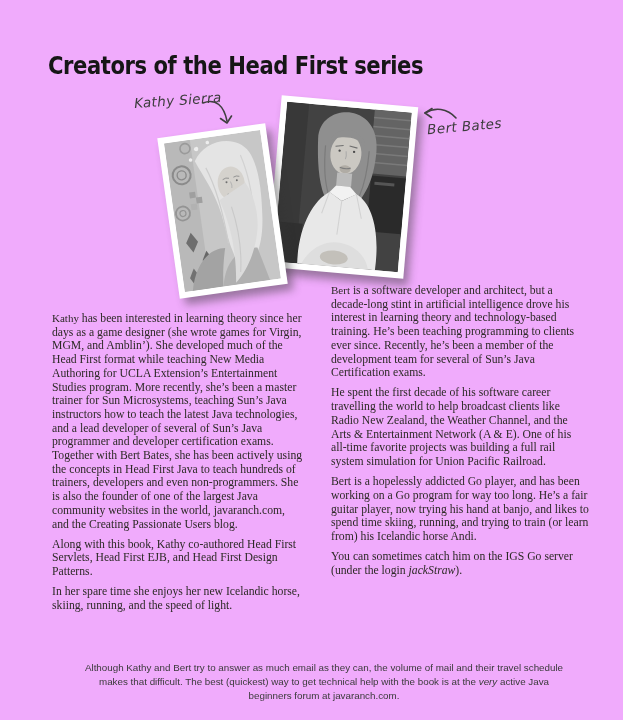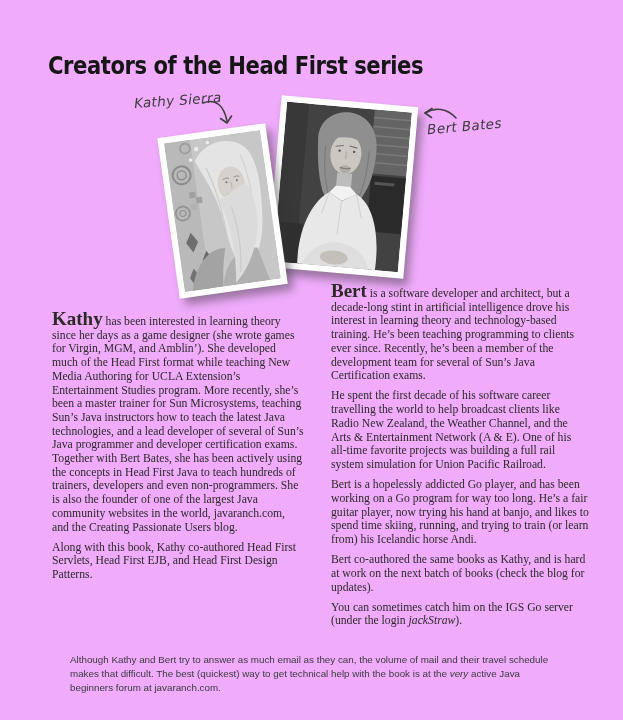--- a/index.html
+++ b/index.html
@@ -25,27 +25,27 @@
     font-family:"DejaVu Sans", sans-serif; font-style:italic;
     font-size:13.5px; color:#3c3c3c; letter-spacing:0.4px; white-space:nowrap;
   }
   .label-kathy { left:134px; top:92px; transform:rotate(-4deg); }
   .label-bert  { left:427px; top:118px; transform:rotate(-5deg); }
   .arrow { position:absolute; z-index:5; }
   .arrow-kathy { left:201px; top:97px; }
   .arrow-bert  { left:419px; top:104px; }
   .col { position:absolute; color:#2d2a26; }
   .col p { margin:0 0 6.5px 0; font-size:11.7px; line-height:13.7px; }
-  .col .lead { font-weight:bold; font-size:19px; }
+  .col .lead { font-weight:normal; font-size:11px; }
   .col-kathy { left:52px;  top:312px; width:252px; }
   .col-bert  { left:331px; top:284px; width:258px; }
   .email { letter-spacing:0.2px; }
   .footer {
-    position:absolute; left:66px; top:649px; width:492px; margin:4px;
-    font-family:"Liberation Sans", sans-serif;
+    position:absolute; left:66px; top:649px; width:492px; margin:12px;
+    text-align:center; font-family:"Liberation Sans", sans-serif;
     font-size:9.8px; line-height:13.8px; color:#3a3a3a;
   }
 </style>
 </head>
 <body>
 
 <div class="page">
 
   <h1 class="title">Creators of the Head First series</h1>
 
@@ -121,25 +121,25 @@
       <path d="M50 86 L63 94 L77 86 L70 79 L56 79 Z" fill="#f2f2f2"></path>
       <path d="M63 94 L61 128 M50 86 L44 108 M77 86 L84 110" fill="none" stroke="#d2d2d2" stroke-width="1.1"></path>
       <path d="M28 160 C36 142 52 134 66 136 C82 138 92 148 95 160 Z" fill="#dedede"></path>
       <ellipse cx="60" cy="151" rx="14" ry="7" fill="#c3c0ba"></ellipse>
     </svg>
   </div>
 
   <div class="col col-kathy">
     <p><b class="lead">Kathy</b><span> has been interested in learning theory since her days as a game designer (she wrote games for Virgin, MGM, and Amblin’). She developed much of the Head First format while teaching New Media Authoring for UCLA Extension’s Entertainment Studies program. More recently, she’s been a master trainer for Sun Microsystems, teaching Sun’s Java instructors how to teach the latest Java technologies, and a lead developer of several of Sun’s Java programmer and developer certification exams. Together with Bert Bates, she has been actively using the concepts in Head First Java to teach hundreds of trainers, developers and even non-programmers. She is also the founder of one of the largest Java community websites in the world, javaranch.com, and the Creating Passionate Users blog.</span></p>
     <p>Along with this book, Kathy co-authored Head First Servlets, Head First EJB, and Head First Design Patterns.</p>
+    <p>In her spare time she enjoys her new Icelandic horse, skiing, running, and the speed of light.</p>
   </div>
 
   <div class="col col-bert">
     <p><b class="lead">Bert</b><span> is a software developer and architect, but a decade-long stint in artificial intelligence drove his interest in learning theory and technology-based training. He’s been teaching programming to clients ever since. Recently, he’s been a member of the development team for several of Sun’s Java Certification exams.</span></p>
     <p>He spent the first decade of his software career travelling the world to help broadcast clients like Radio New Zealand, the Weather Channel, and the Arts &amp; Entertainment Network (A &amp; E). One of his all-time favorite projects was building a full rail system simulation for Union Pacific Railroad.</p>
     <p>Bert is a hopelessly addicted Go player, and has been working on a Go program for way too long. He’s a fair guitar player, now trying his hand at banjo, and likes to spend time skiing, running, and trying to train (or learn from) his Icelandic horse Andi.</p>
-    <p>Bert co-authored the same books as Kathy, and is hard at work on the next batch of books (check the blog for updates).</p>
     <p><span>You can sometimes catch him on the IGS Go server (under the login </span><i>jackStraw</i><span>).</span></p>
   </div>
 
   <p class="footer"><span>Although Kathy and Bert try to answer as much email as they can, the volume of mail and their travel schedule makes that difficult. The best (quickest) way to get technical help with the book is at the </span><i>very</i><span> active Java beginners forum at javaranch.com.</span></p>
 
 </div>
 
 </body></html>

